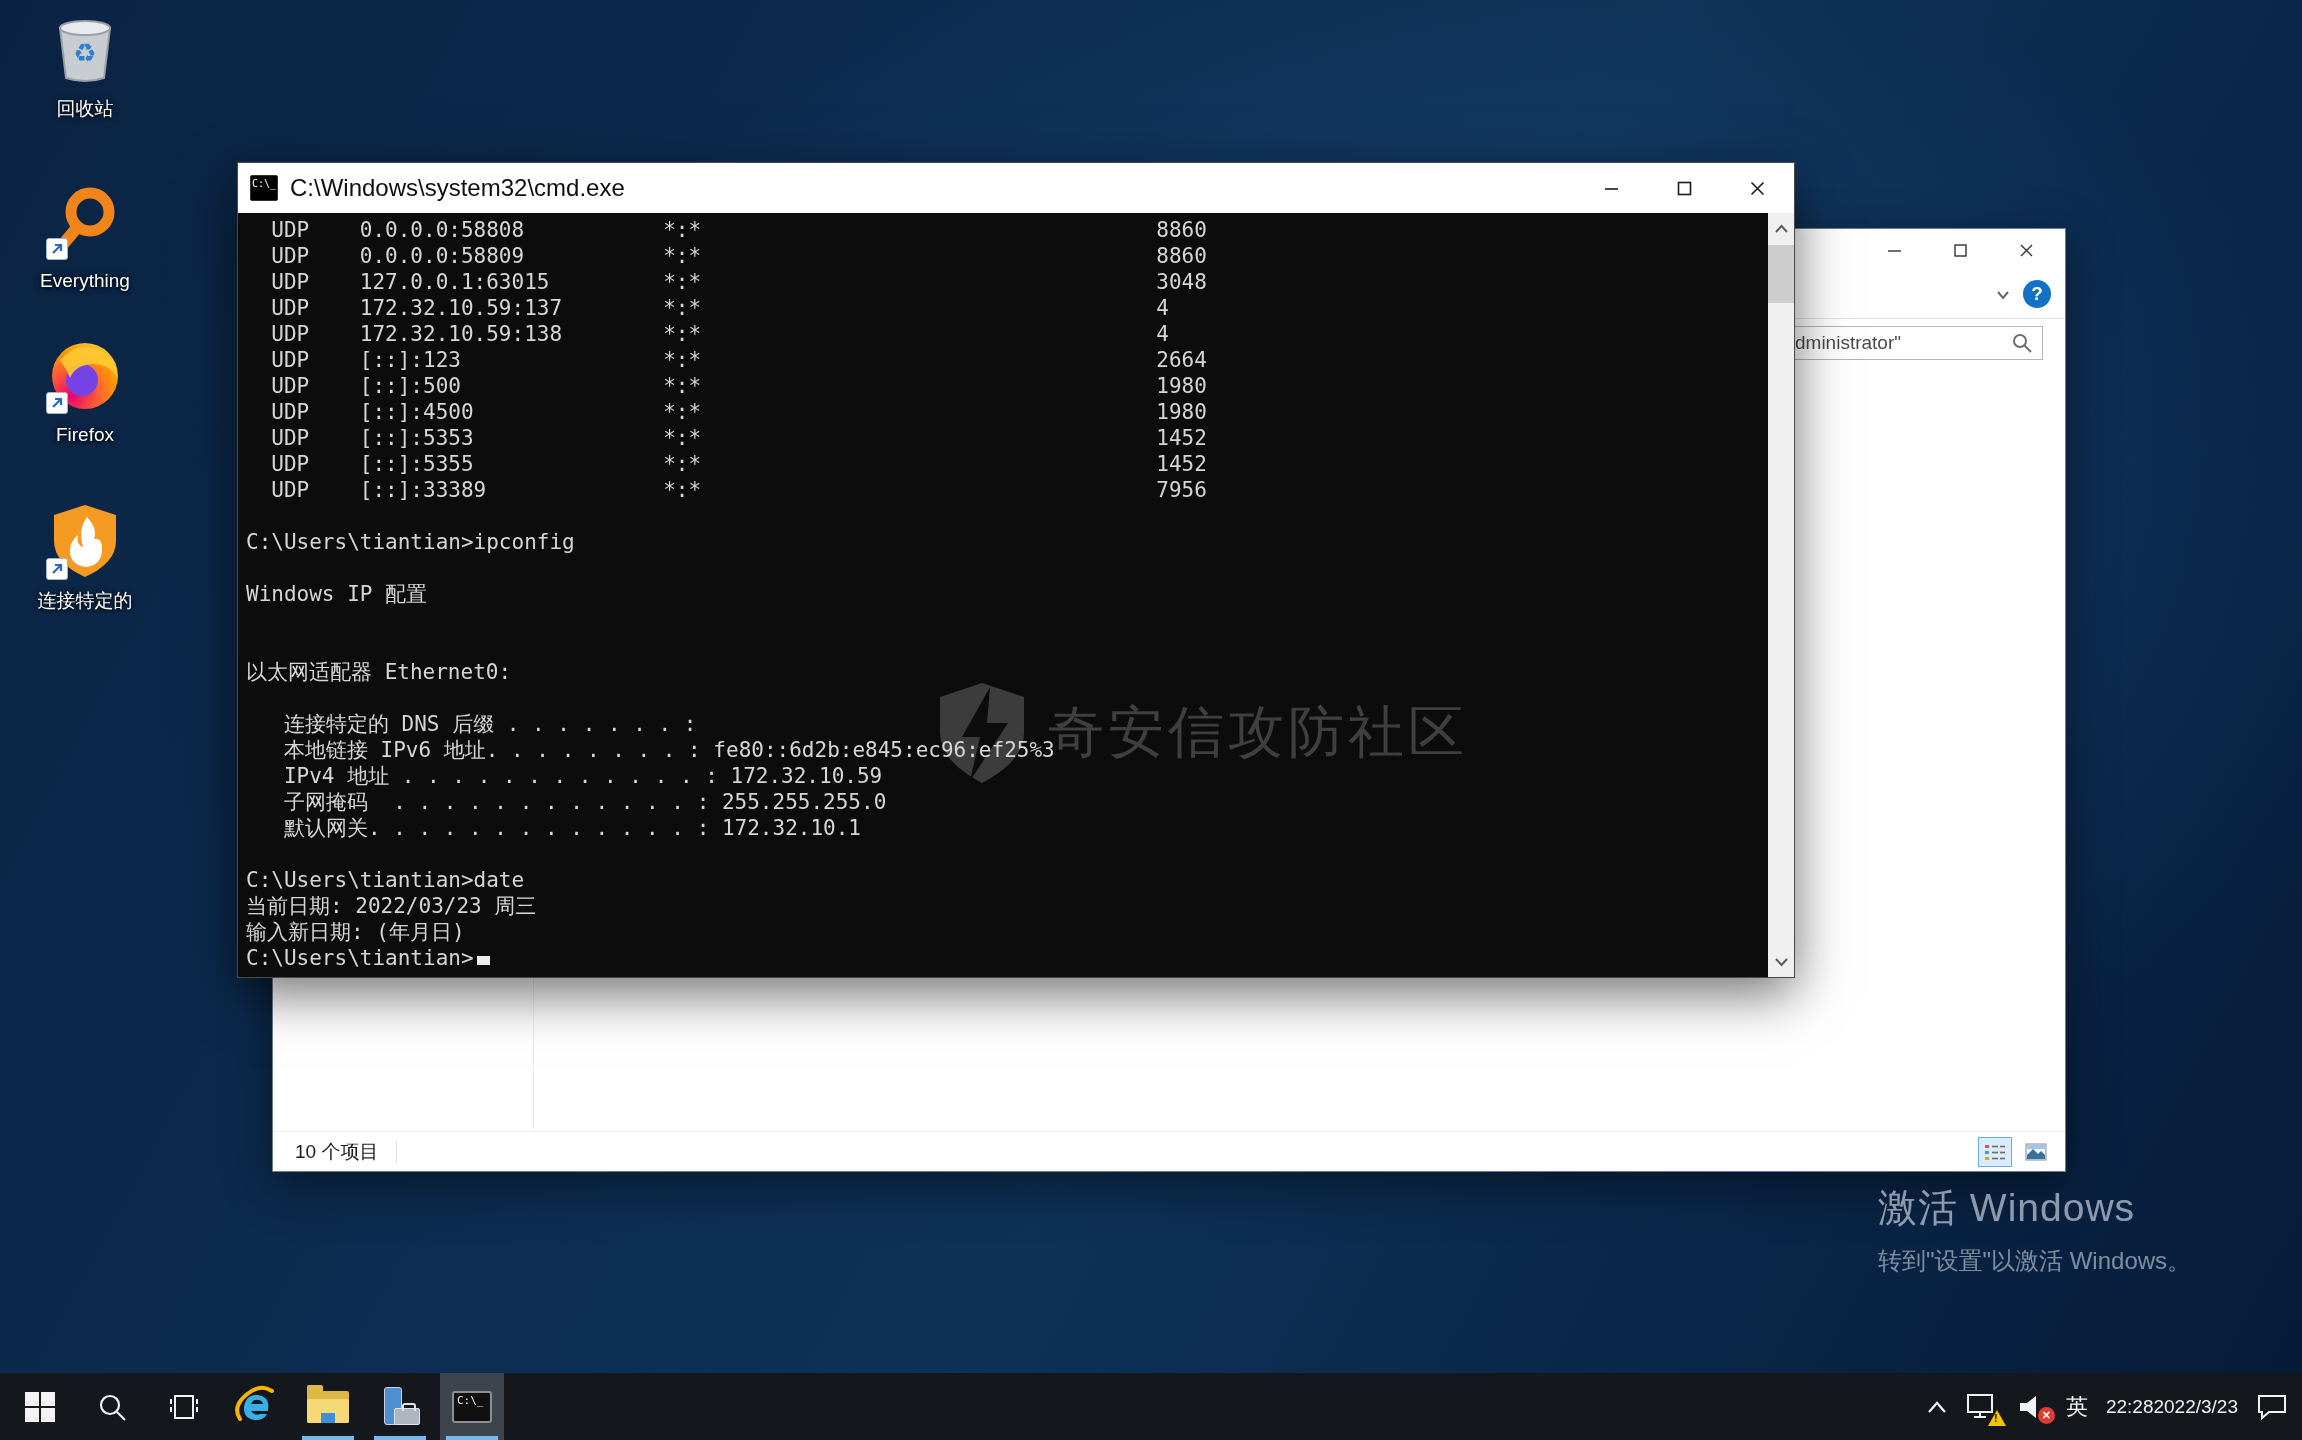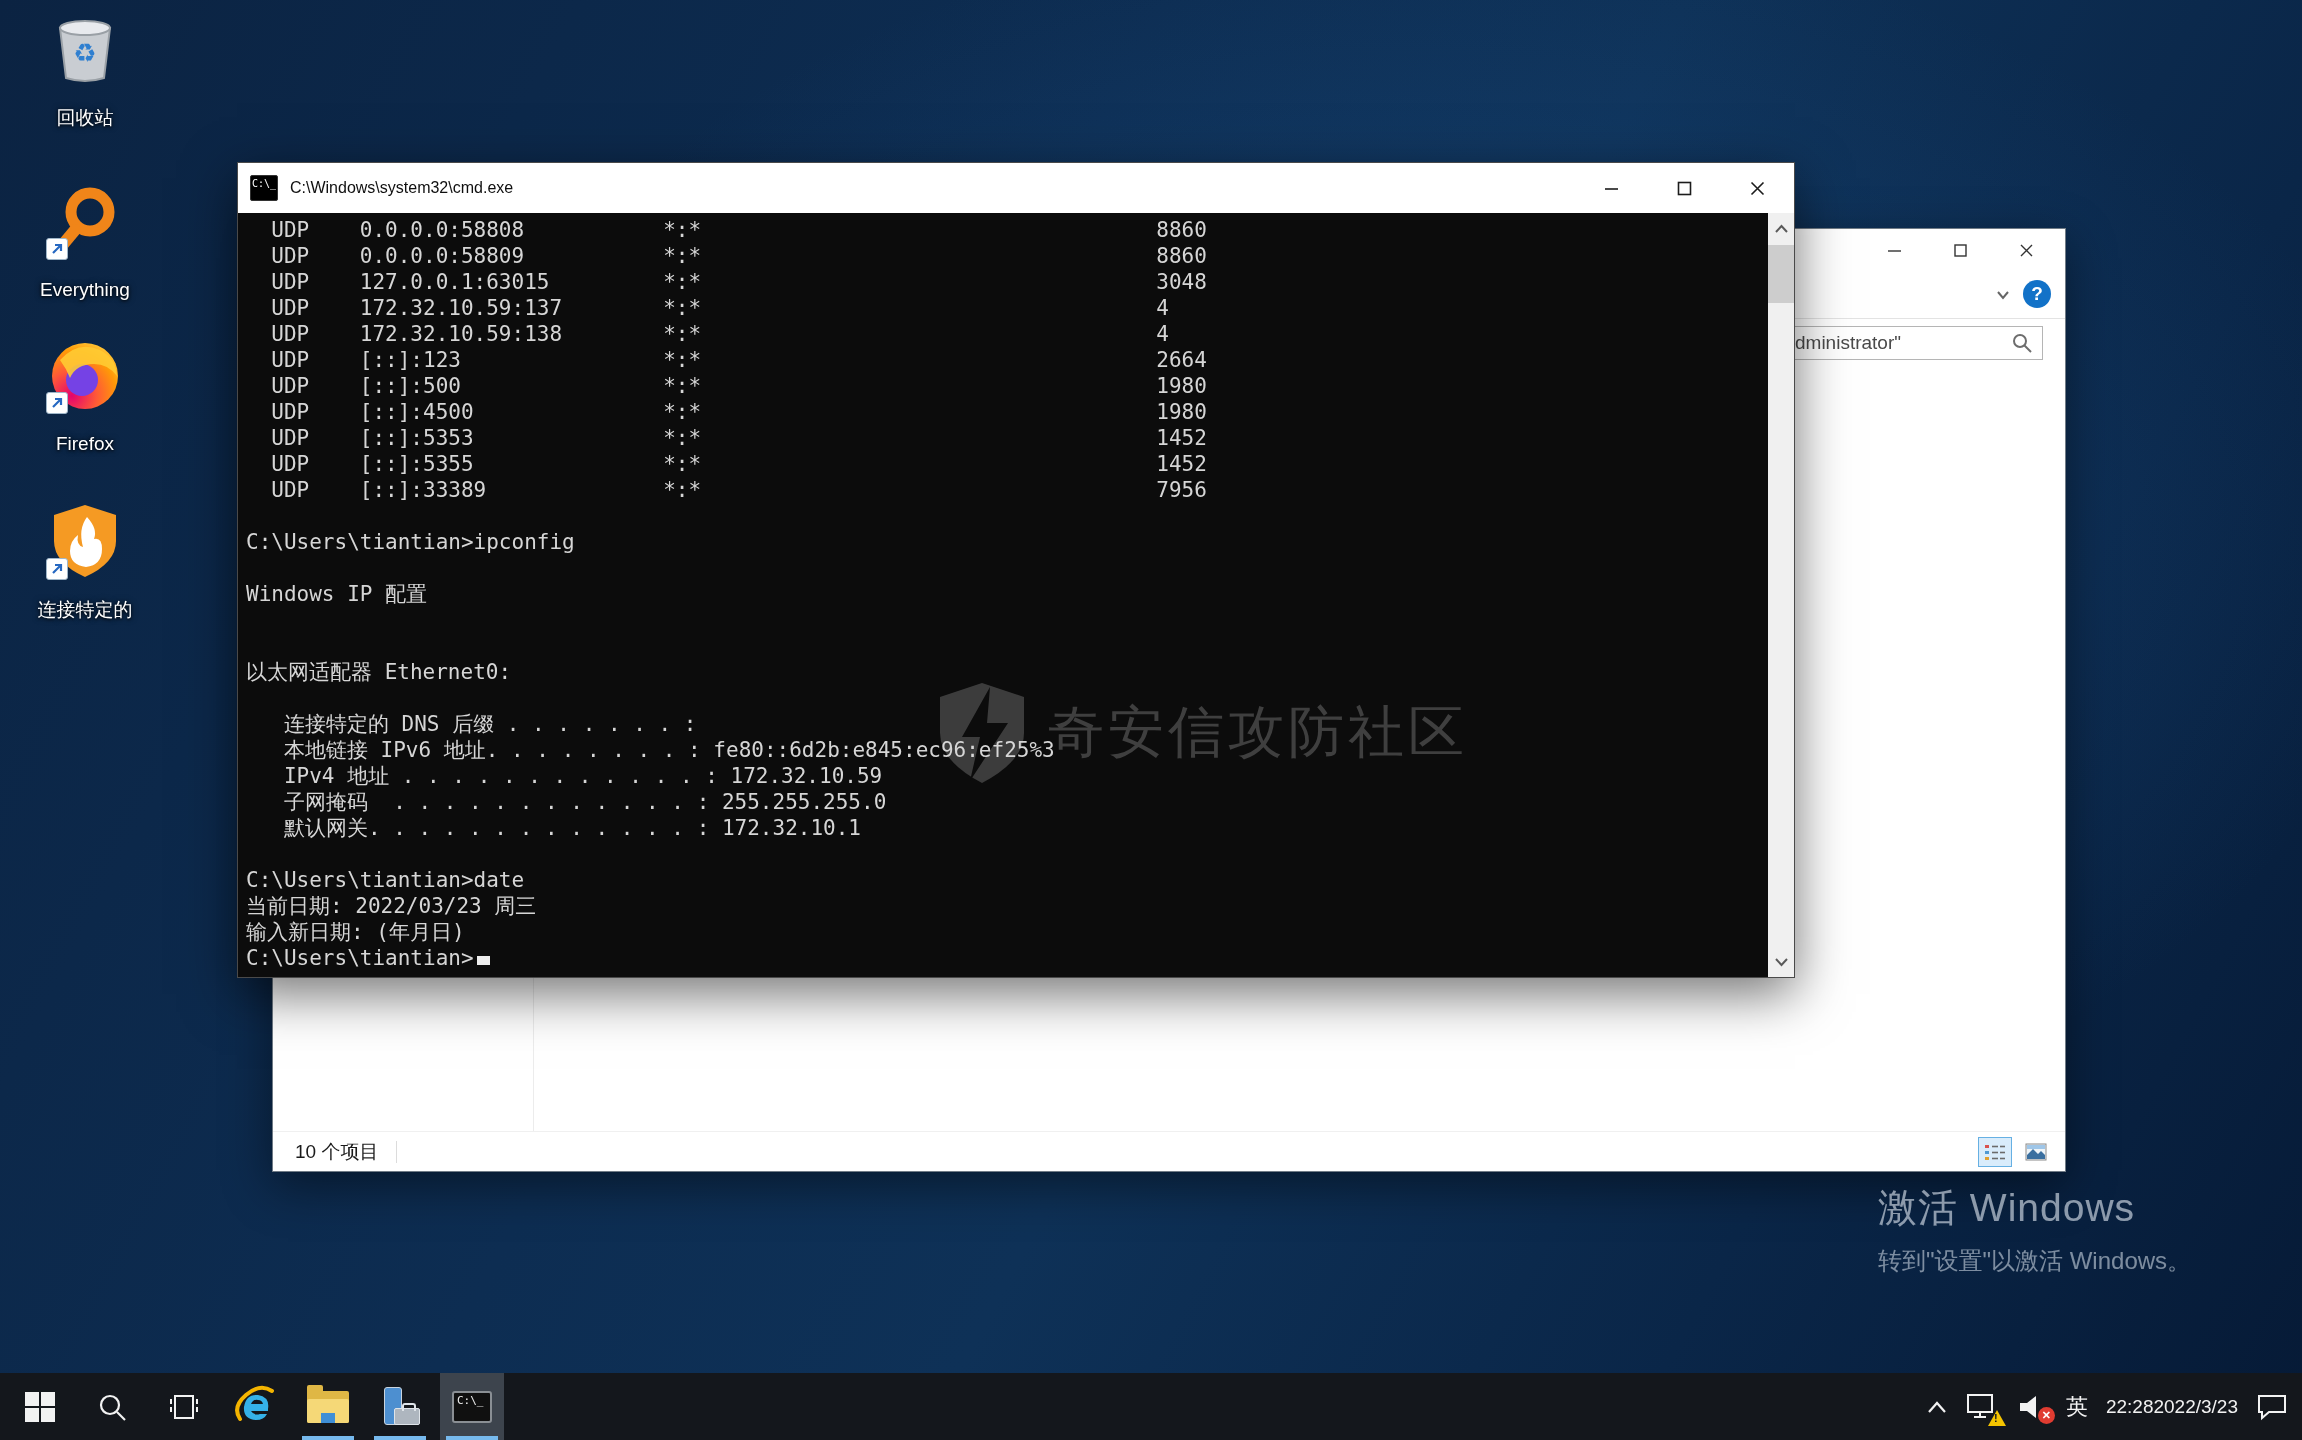--- a/index.html
+++ b/index.html
@@ -7,21 +7,21 @@
   .stage { position:relative; width:2302px; height:1440px;
     background:
       radial-gradient(ellipse 1400px 900px at 62% 38%, rgba(35,96,160,.38), rgba(0,0,0,0) 70%),
       linear-gradient(118deg, #0b2342 0%, #0d2d52 38%, #0e3157 55%, #0a2648 78%, #061a36 100%);
   }
 
   
   .desk-icons { position:absolute; left:26px; top:6px; width:118px; }
   .desk-icon { position:absolute; left:0; width:118px; display:flex; flex-direction:column; align-items:center; cursor:default; }
   .desk-icon .art { width:74px; height:74px; position:relative; display:flex; align-items:center; justify-content:center; }
-  .desk-icon .lbl { margin-top:20px; color:#fff; font-size:19px; text-align:center; line-height:24px;
+  .desk-icon .lbl { margin-top:11px; color:#fff; font-size:19px; text-align:center; line-height:24px;
     text-shadow:0 1px 3px rgba(0,0,0,.9), 0 0 6px rgba(0,0,0,.7); }
   .shortcut-badge { position:absolute; left:-2px; bottom:-2px; width:22px; height:22px; background:#fff; border:1px solid #9fb6c9; border-radius:3px; display:flex; align-items:center; justify-content:center; }
   .shortcut-badge svg { width:14px; height:14px; }
 
   
   .activation { position:absolute; left:1878px; top:1181px; color:rgba(222,231,240,.62); }
   .activation .t1 { font-size:39px; font-weight:400; letter-spacing:1px; }
   .activation .t2 { font-size:24px; margin-top:10px; color:rgba(222,231,240,.55); }
 
   
@@ -51,21 +51,21 @@
   .view-btn { width:34px; height:30px; display:flex; align-items:center; justify-content:center; border:1px solid transparent; }
   .view-btn.sel { border:1px solid #66b0e3; background:#d9ecfb; }
   .view-btn svg { width:22px; height:18px; }
 
   
   .cmd { position:absolute; left:237px; top:162px; width:1558px; height:816px;
     border:1px solid #4a4a4a; box-shadow:0 16px 50px rgba(0,0,0,.55); background:#0c0c0c; }
   .cmd-titlebar { position:relative; height:50px; background:#fff; display:flex; align-items:center; }
   .cmd-appicon { width:28px; height:26px; margin-left:12px; background:#000; border:1px solid #333; border-radius:2px;
     color:#fff; font-family:"DejaVu Sans Mono",monospace; font-size:10px; line-height:11px; padding:2px 1px; overflow:hidden; }
-  .cmd-title { margin-left:12px; font-size:16px; color:#0f0f0f; }
+  .cmd-title { margin-left:12px; font-size:24px; color:#0f0f0f; }
   .cmd-caption-btns { position:absolute; right:0; top:0; height:50px; display:flex; }
   .cmd-cap-btn { width:73px; height:50px; display:flex; align-items:center; justify-content:center; }
   .cmd-cap-btn svg { width:17px; height:17px; stroke:#1c1c1c; stroke-width:1.6; fill:none; }
   .cmd-body { position:absolute; left:0; right:0; top:50px; bottom:0; background:#0c0c0c; overflow:hidden; }
   .console { position:relative; z-index:2; margin:0; padding:4px 30px 0 8px; white-space:pre;
     font-family:"DejaVu Sans Mono","Liberation Mono",monospace; font-size:21px; line-height:26px; color:#d6d6d6; }
   .console-last { position:relative; z-index:2; padding-left:8px; white-space:pre;
     font-family:"DejaVu Sans Mono","Liberation Mono",monospace; font-size:21px; line-height:26px; color:#d6d6d6; }
   .cursor { display:inline-block; width:13px; height:9px; background:#ededed; margin-left:3px; }
   .cmd-watermark { position:absolute; left:698px; top:468px; z-index:1; display:flex; align-items:center; gap:20px; }

